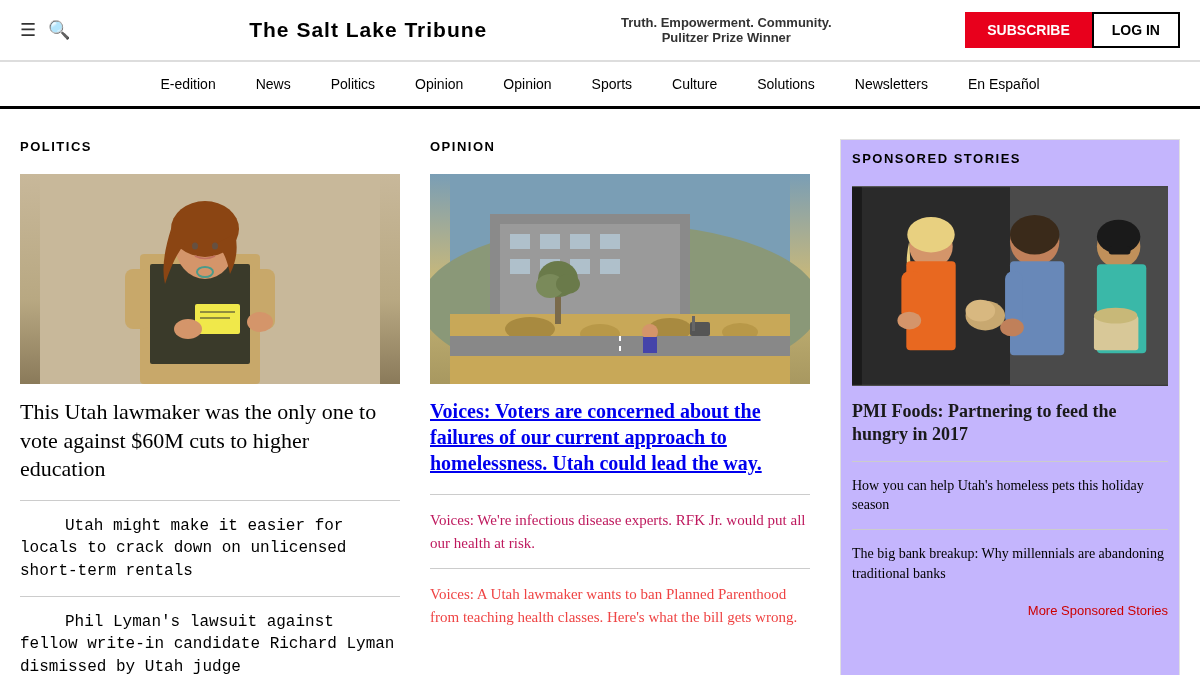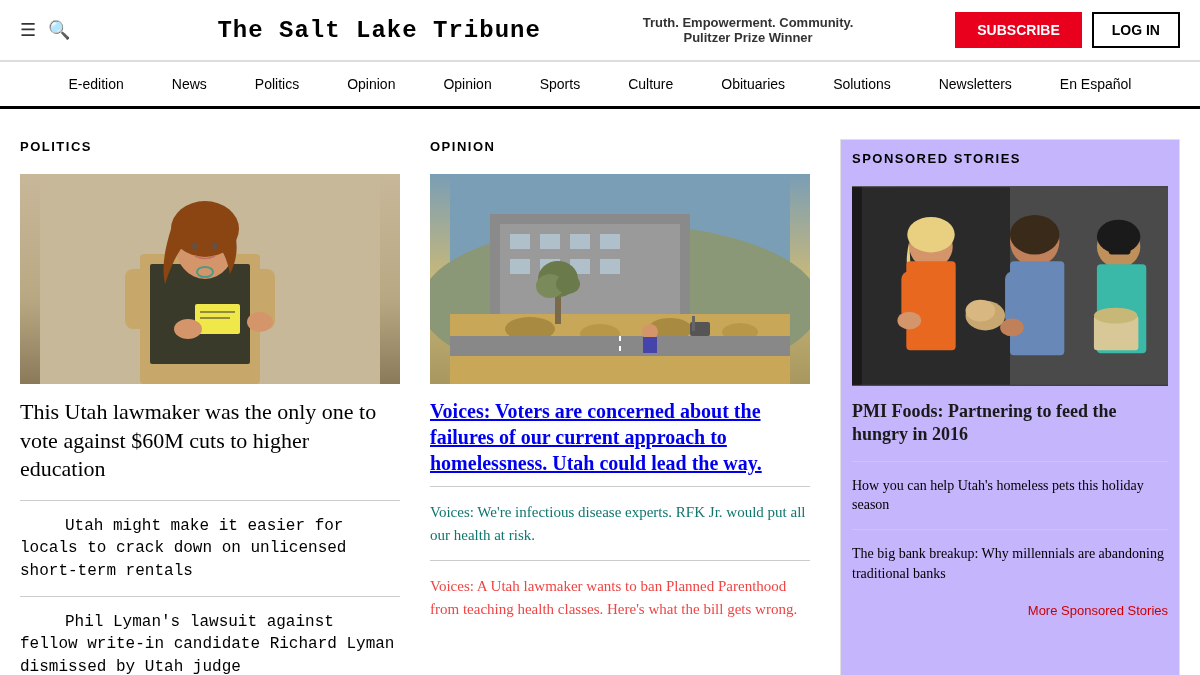--- a/index.html
+++ b/index.html
@@ -17,41 +17,40 @@
       display: flex;
       align-items: center;
       gap: 12px;
     }
     .hamburger-icon, .search-icon {
       font-size: 18px;
       cursor: pointer;
       color: #333;
     }
     .logo {
-      font-size: 24px;
+      font-size: 21px;
       font-weight: 900;
-      font-family: Liberation Mono, monospace;
+      font-family: Liberation Sans, sans-serif;
       letter-spacing: 1px;
       color: #000;
       text-decoration: none;
       margin-left: 45px;
     }
     .header-center {
       text-align: center;
     }
     .header-center .tagline {
       font-size: 13px;
       font-family: Arial, sans-serif;
       color: #333;
       font-weight: bold;
     }
     .header-right {
       display: flex;
       align-items: center;
-      gap: 10px;
     }
     .subscribe-btn {
       background: #e8001c;
       color: #fff;
       border: none;
       padding: 10px 22px;
       font-size: 14px;
       font-weight: bold;
       font-family: Arial, sans-serif;
       cursor: pointer;
@@ -71,21 +70,21 @@
 
     
     .nav {
       border-bottom: 3px solid #000;
       border-top: 1px solid #ddd;
       padding: 0 20px;
     }
     .nav ul {
       display: flex;
       list-style: none;
-      gap: 12px;
+      gap: 4px;
       justify-content: center;
     }
     .nav ul li a {
       display: block;
       padding: 14px 18px;
       font-family: Arial, sans-serif;
       font-size: 14px;
       color: #000;
       text-decoration: none;
       font-weight: 500;
@@ -136,21 +135,21 @@
       font-family: Liberation Mono, monospace;
       line-height: 1.4;
       margin-left: 45px;
     }
 
     
     .opinion-headline {
       font-size: 20px;
       font-weight: bold;
       line-height: 1.3;
-      margin-bottom: 10px;
+      margin-bottom: 18px;
       color: #000;
       font-family: Georgia, serif;
     }
     .opinion-subheadline {
       font-size: 15px;
       color: #000;
       font-family: Georgia, serif;
       line-height: 1.5;
       border-top: 1px solid #ccc;
       padding: 14px 0;
@@ -259,23 +258,20 @@
       <li>
         <a href="#">Opinion</a>
       </li>
       <li>
         <a href="#">Sports</a>
       </li>
       <li>
         <a href="#">Culture</a>
       </li>
       <li>
-        <a href="#">Obituaries</a>
-      </li>
-      <li>
         <a href="#">Solutions</a>
       </li>
       <li>
         <a href="#">Newsletters</a>
       </li>
       <li>
         <a href="#">En Español</a>
       </li>
     </ul>
 </nav>
@@ -371,21 +367,21 @@
         <ellipse cx="100" cy="112" rx="14" ry="12" fill="#7a8a5a"></ellipse>
         <ellipse cx="118" cy="110" rx="12" ry="10" fill="#6a7a4a"></ellipse>
       </svg>
     </div>
 
     <h2 class="opinion-headline">
       <a href="#">Voices: Voters are concerned about the failures of our current approach to homelessness. Utah could lead the way.</a>
     </h2>
 
     <div id="opinion-secondary">
-        <div class="opinion-subheadline"><a href="#" style="color: #0f766e; text-decoration: none; font-family: Georgia, serif; font-size: 15px; line-height: 1.5;">Voices: We're infectious disease experts. RFK Jr. would put all our health at risk.</a></div>
+        <div class="opinion-subheadline"><a href="#" style="color: #be185d; text-decoration: none; font-family: Georgia, serif; font-size: 15px; line-height: 1.5;">Voices: We're infectious disease experts. RFK Jr. would put all our health at risk.</a></div>
         <div class="opinion-subheadline"><a href="#" style="color: #ef4444; text-decoration: none; font-family: Georgia, serif; font-size: 15px; line-height: 1.5;">Voices: A Utah lawmaker wants to ban Planned Parenthood from teaching health classes. Here's what the bill gets wrong.</a></div>
       </div>
   </section>
 
   <section class="sponsored-section">
     <div class="section-label">SPONSORED STORIES</div>
 
     <div class="sponsored-img">
       <svg viewBox="0 0 320 200" xmlns="http://www.w3.org/2000/svg" width="100%" height="100%">
 
@@ -417,21 +413,21 @@
 
         <rect x="245" y="130" width="45" height="35" fill="#d8c898" rx="3"></rect>
         <ellipse cx="267" cy="130" rx="22" ry="8" fill="#c8b878"></ellipse>
 
         <rect x="260" y="60" width="22" height="8" fill="#1a1a1a" rx="3"></rect>
 
         <rect x="0" y="0" width="10" height="200" fill="#1a1a1a"></rect>
       </svg>
     </div>
 
-    <h3 class="sponsored-main-title">PMI Foods: Partnering to feed the hungry in 2016</h3>
+    <h3 class="sponsored-main-title">PMI Foods: Partnering to feed the hungry in 2017</h3>
 
     <div id="sponsored-secondary">
         <div class="sponsored-item">How you can help Utah's homeless pets this holiday season</div>
         <div class="sponsored-item">The big bank breakup: Why millennials are abandoning traditional banks</div>
       </div>
 
     <div class="more-sponsored">
       <a href="#">More Sponsored Stories</a>
     </div>
   </section>

